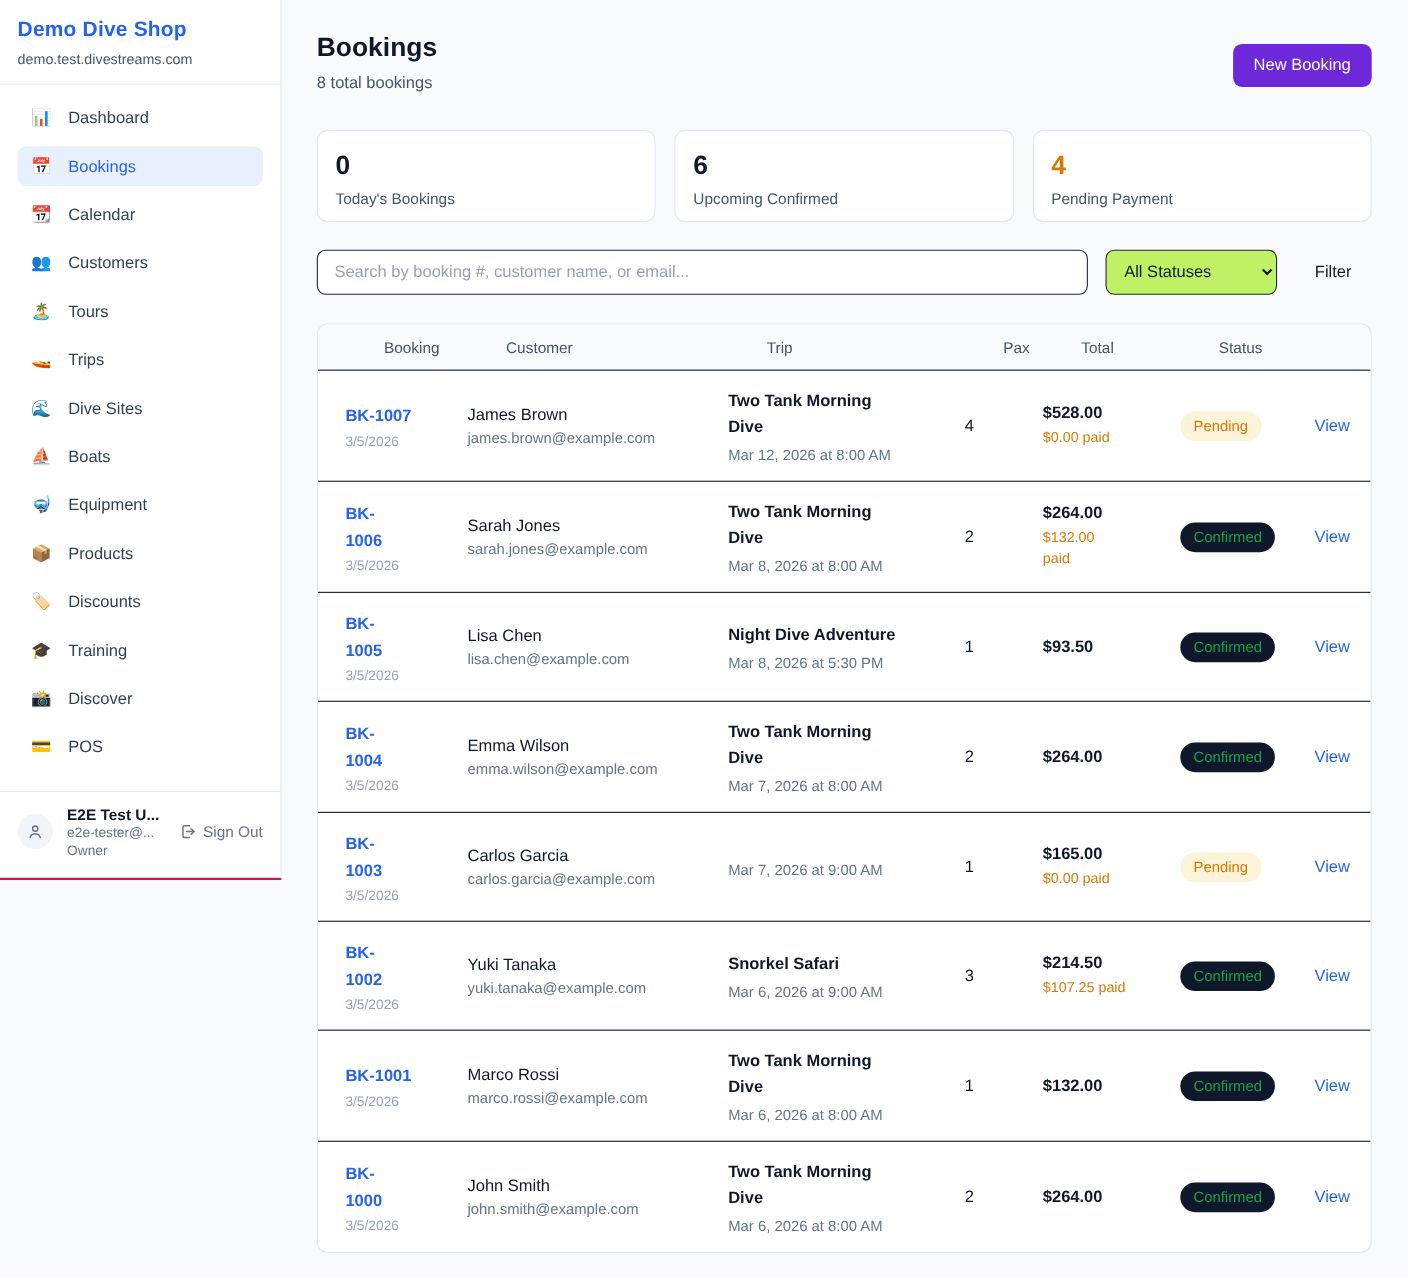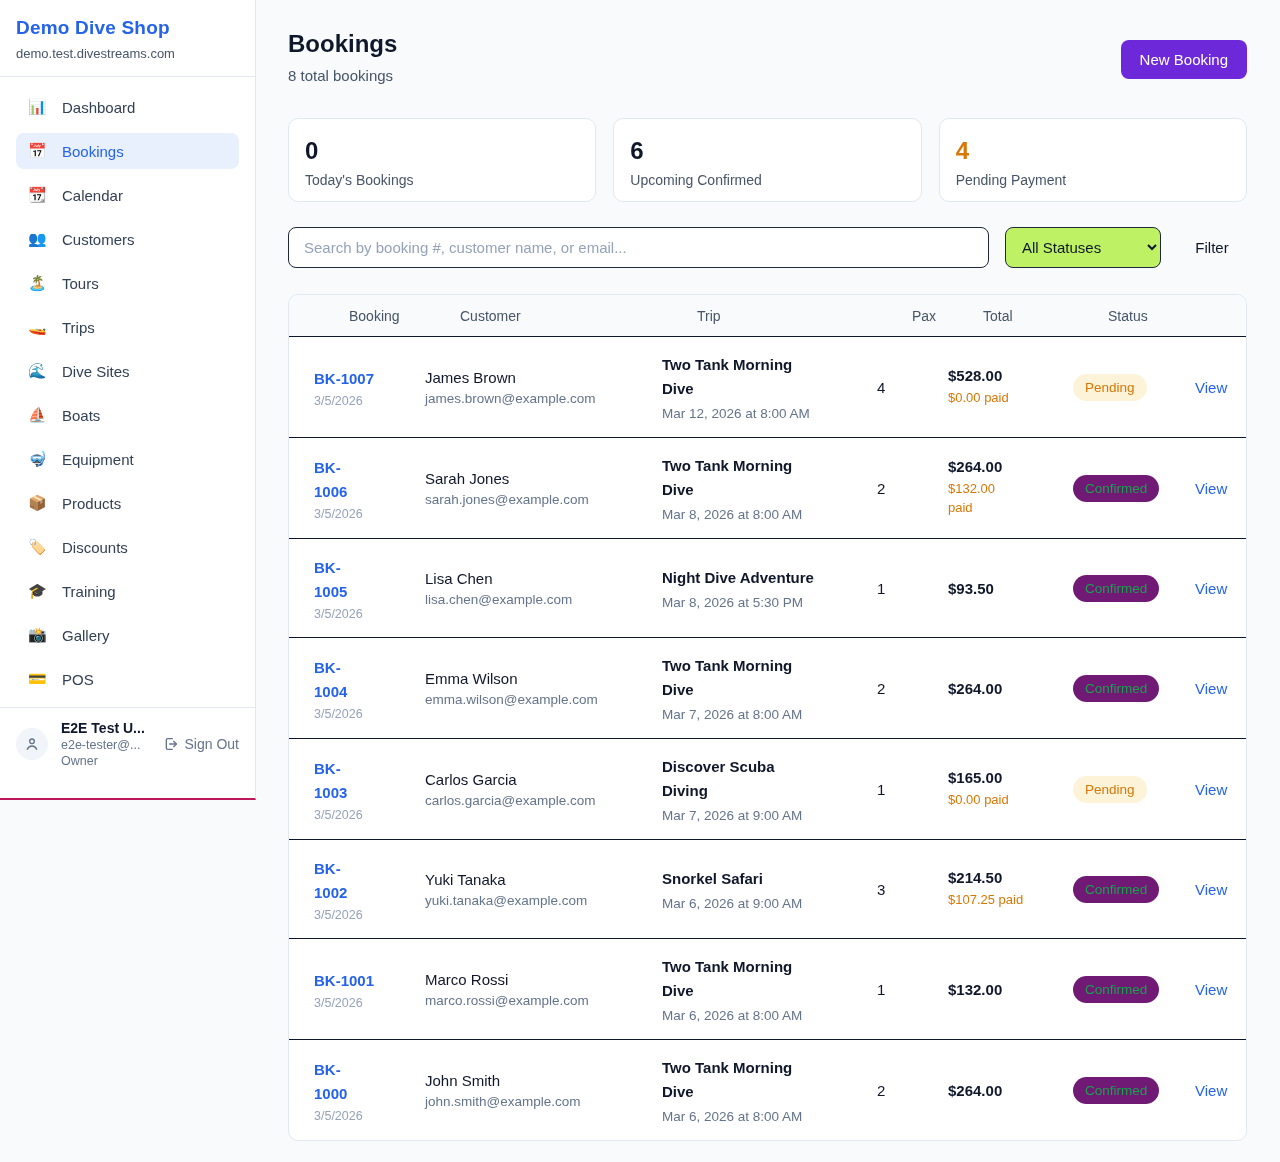--- a/index.html
+++ b/index.html
@@ -28,21 +28,21 @@
   .nav-item {
     display: flex; align-items: center; gap: 14px;
     height: 36px; padding: 0 12px; margin-bottom: 8px;
     border-radius: 8px; cursor: pointer;
     font-size: 15px; color: #334155;
   }
   .nav-item .nav-icon { width: 20px; font-size: 15px; text-align: center; flex: none; }
   .nav-item.active { background: #e8f0fe; color: #2563eb; }
 
   .user-footer {
-    position: absolute; left: 0; bottom: 16px; width: 100%;
+    position: absolute; left: 0; bottom: 4px; width: 100%;
     border-top: 1px solid #e2e8f0;
     padding: 12px 16px 14px 16px;
     display: flex; align-items: center; gap: 13px;
   }
   .avatar {
     width: 32px; height: 32px; border-radius: 50%;
     background: #f1f5f9; color: #64748b;
     display: flex; align-items: center; justify-content: center;
     flex: none;
   }
@@ -116,21 +116,21 @@
   .cust-email { color: #64748b; font-size: 13.5px; margin-top: 5px; }
   .trip-name { color: #0f172a; font-size: 15px; font-weight: 600; white-space: pre-line; line-height: 1.6; }
   .trip-when { color: #64748b; font-size: 13.5px; margin-top: 5px; }
   .pax { font-size: 15px; color: #0f172a; }
   .total-amt { font-size: 15px; font-weight: bold; color: #0f172a; }
   .total-paid { font-size: 13px; color: #d97706; margin-top: 5px; white-space: pre-line; line-height: 1.45; }
   .badge {
     display: inline-block; padding: 6px 12px; border-radius: 999px; font-size: 13.5px;
   }
   .badge.pending { background: #fdf3d8; color: #d97706; }
-  .badge.confirmed { background: #701a75; color: #16a34a; }
+  .badge.confirmed { background: #0f172a; color: #16a34a; }
   .view-link { color: #2563eb; font-size: 15px; cursor: pointer; }
 </style>
 </head>
 <body>
 
 <aside class="sidebar">
   <div class="sidebar-header">
     <div class="shop-name">Demo Dive Shop</div>
     <div class="shop-domain">demo.test.divestreams.com</div>
   </div>
@@ -191,21 +191,21 @@
     <span>Discounts</span>
   </div>
 
   <div class="nav-item">
     <span class="nav-icon">🎓</span>
     <span>Training</span>
   </div>
 
   <div class="nav-item">
     <span class="nav-icon">📸</span>
-    <span>Gallery</span>
+    <span>Discover</span>
   </div>
 
   <div class="nav-item">
     <span class="nav-icon">💳</span>
     <span>POS</span>
   </div>
 </nav>
 
   <div class="user-footer">
     <div class="avatar">
@@ -381,22 +381,20 @@
     <div class="cell">
       <div class="bk-id">BK-
 1003</div>
       <div class="bk-date">3/5/2026</div>
     </div>
     <div class="cell">
       <div class="cust-name">Carlos Garcia</div>
       <div class="cust-email">carlos.garcia@example.com</div>
     </div>
     <div class="cell">
-      <div class="trip-name">Discover Scuba
-Diving</div>
       <div class="trip-when">Mar 7, 2026 at 9:00 AM</div>
     </div>
     <div class="cell pax">1</div>
     <div class="cell">
       <div class="total-amt">$165.00</div>
       <div class="total-paid">$0.00 paid</div>
     </div>
     <div class="cell">
       <span class="badge pending">Pending</span>
     </div>

